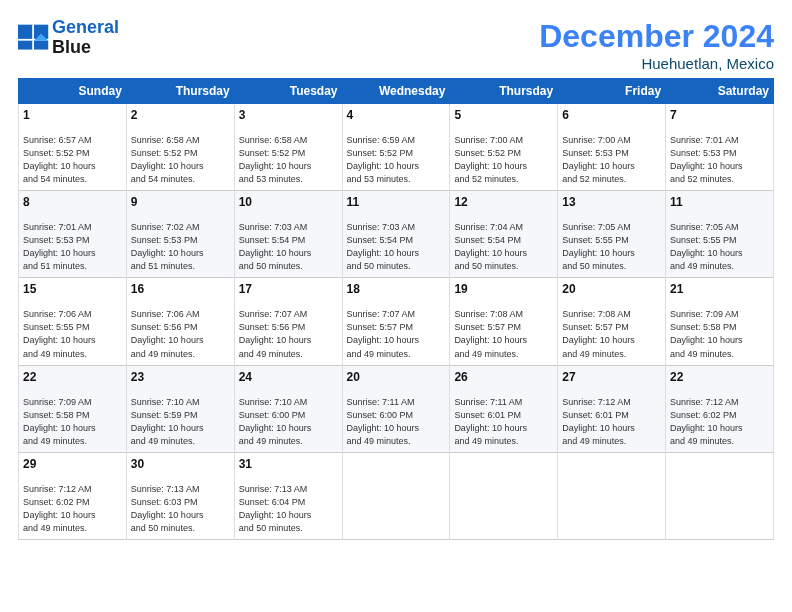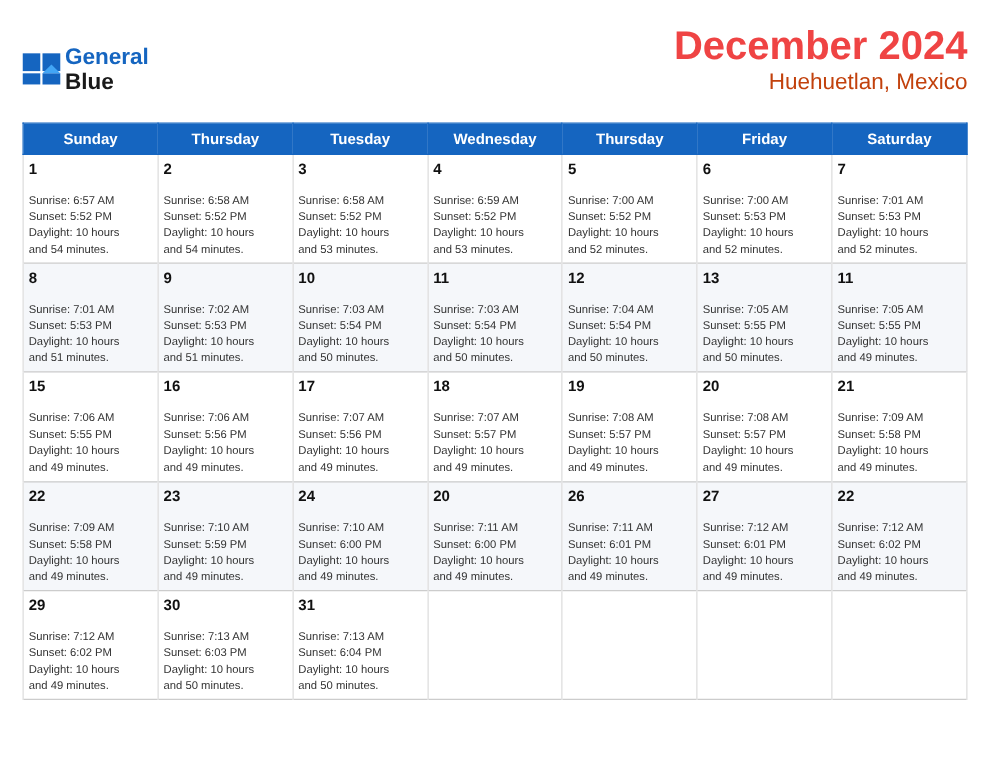--- a/index.html
+++ b/index.html
@@ -9,22 +9,22 @@
       width: 792px;
       height: 612px;
       overflow: hidden;
     }
     .container {
       padding: 18px 18px 10px 18px;
     }
     .header-row {
       display: flex;
       justify-content: space-between;
-      align-items: flex-end;
-      margin-bottom: 22px;
+      align-items: flex-start;
+      margin-bottom: 6px;
     }
     .logo {
       display: flex;
       align-items: center;
     }
     .logo-text {
       font-size: 18px;
       font-weight: bold;
       color: #1a1a1a;
       line-height: 1.1;
@@ -34,38 +34,38 @@
       width: 32px;
       height: 28px;
       margin-right: 2px;
     }
     .title-block {
       text-align: right;
     }
     .calendar-title {
       font-size: 32px;
       font-weight: bold;
-      color: #ef4444;
+      color: #3b82f6;
     }
     .calendar-subtitle {
-      font-size: 18px;
-      color: #c2410c;
+      font-size: 15px;
+      color: #0c4a6e;
     }
     table {
       width: 100%;
       border-collapse: collapse;
       table-layout: fixed;
     }
     thead th {
       background: #1565c0;
       color: #fff;
       font-size: 12px;
       font-weight: bold;
       padding: 5px 4px;
-      text-align: center;
+      text-align: right;
       border: 1px solid #1565c0;
     }
     tbody tr {
       border-bottom: 1px solid #ccc;
     }
     tbody td {
       vertical-align: top;
       padding: 4px 4px 4px 4px;
       font-size: 9.5px;
       color: #333;

